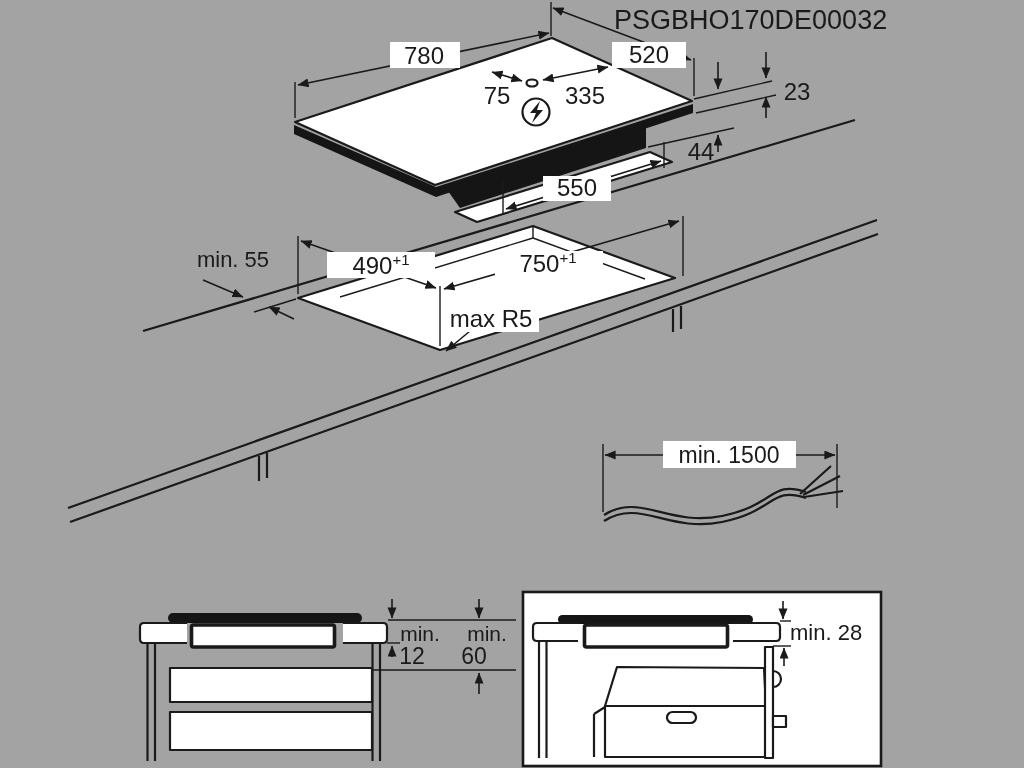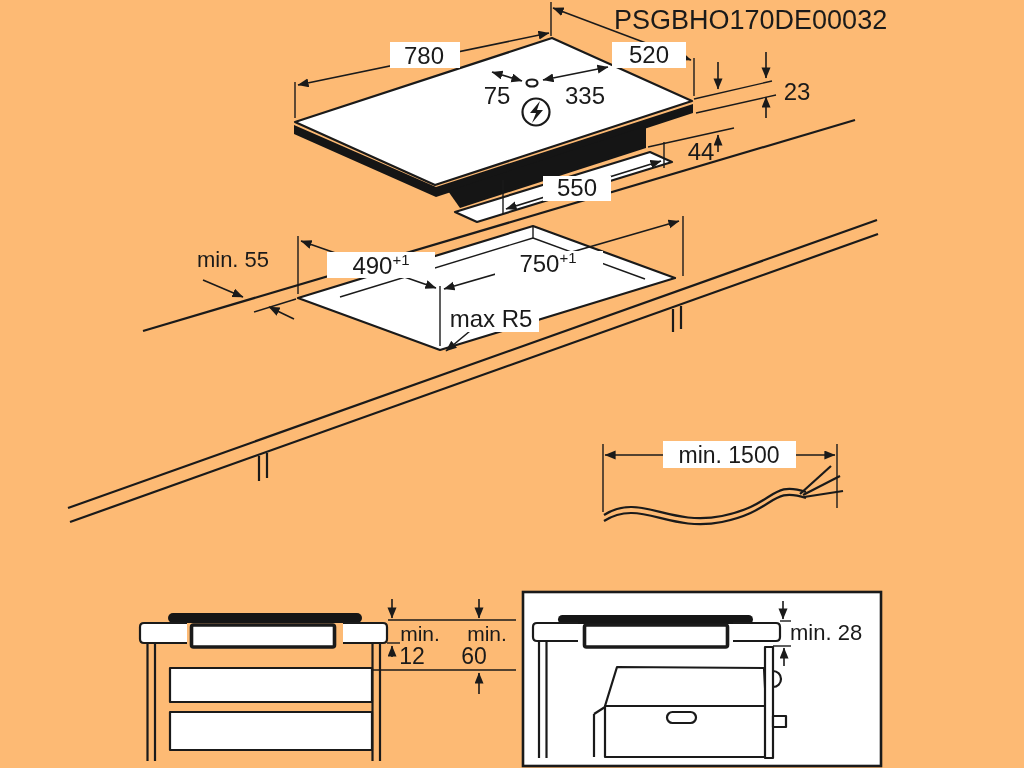--- a/index.html
+++ b/index.html
@@ -1,16 +1,16 @@
 <!DOCTYPE html>
 <html><head>
 <meta charset="utf-8">
 <style>
   html,body{margin:0;padding:0;background:#fff;}
-  #stage{position:relative;width:1024px;height:768px;background:#fdba74;overflow:hidden;}
+  #stage{position:relative;width:1024px;height:768px;background:#a3a3a3;overflow:hidden;}
   svg{display:block;}
   svg text{font-family:"Liberation Sans", sans-serif; fill:#1a1a1a;}
   .t27{font-size:27px;}
   .t24{font-size:24px;}
   .t23{font-size:23px;}
   .t22{font-size:22px;}
   .t21{font-size:21px;}
   .t15{font-size:15px;}
   .ln{stroke:#1a1a1a;stroke-width:2.2;fill:none;stroke-linejoin:round;}
   .lnf{stroke:#1a1a1a;stroke-width:2.2;fill:#fff;stroke-linejoin:round;}

